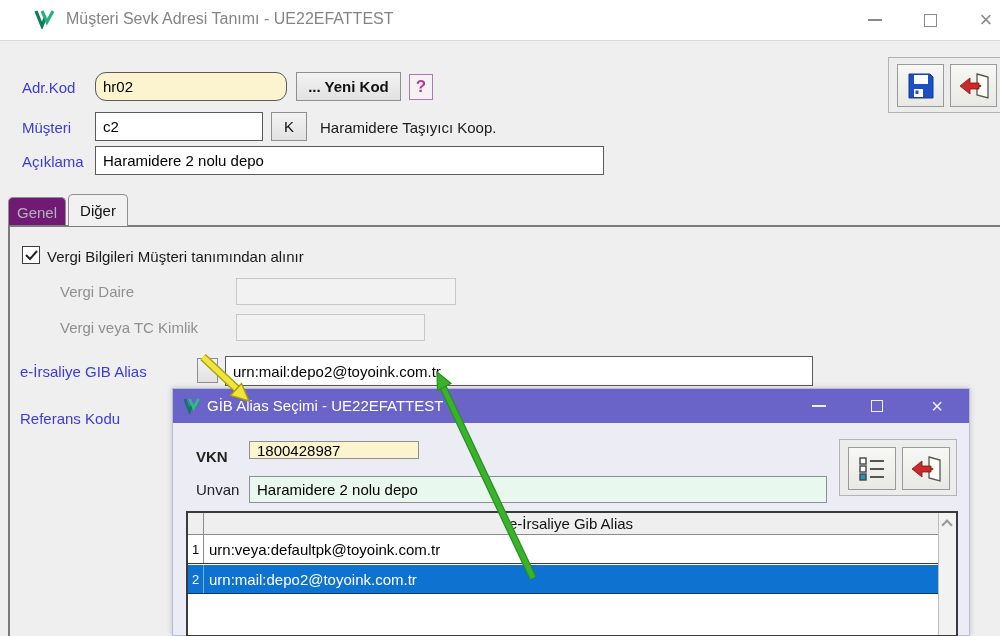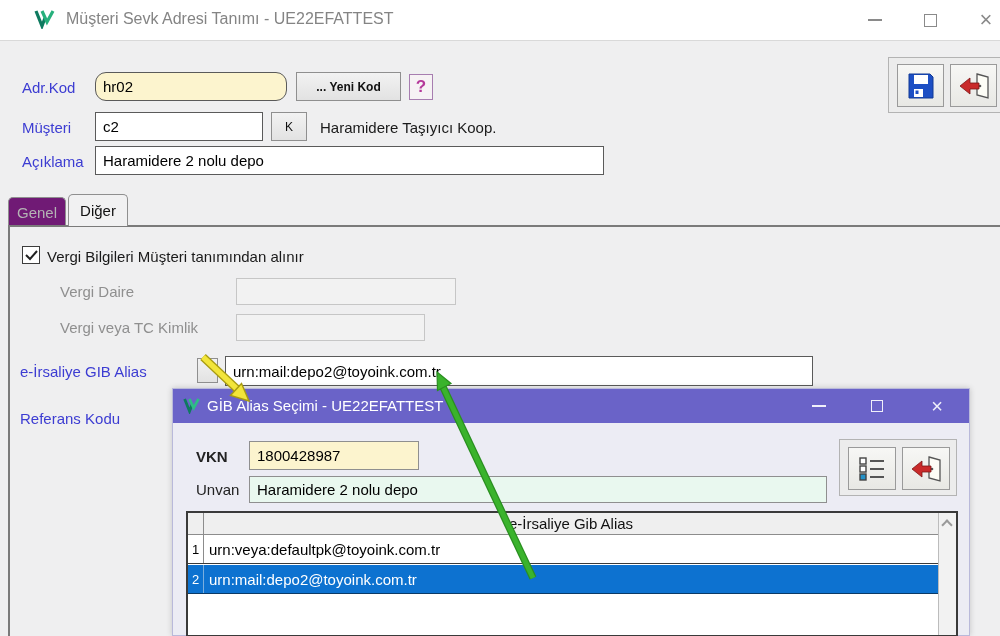--- a/index.html
+++ b/index.html
@@ -27,21 +27,21 @@
   .lbl-black { position:absolute; color:#1a1a1a; font-size:15px; }
   input.fld {
     position:absolute; font-family:"Liberation Sans", sans-serif; font-size:15px;
     border:1px solid #5a5a5a; padding:0 7px; color:#000; background:#fff; outline:none;
   }
   input.fld-yellow { background:#fcf4ce; }
   input.fld-disabled { background:#f2f2f2; border:1px solid #c6c6c6; }
   .btn {
     position:absolute; display:flex; align-items:center; justify-content:center;
     background:linear-gradient(#f2f2f2,#e2e2e2); border:1px solid #8f8f8f;
-    font-size:12px; color:#111; cursor:default;
+    font-size:15px; color:#111; cursor:default;
   }
   .btn-help { border:1px solid #a77db0; color:#b5399a; font-weight:bold; background:#f6f2f4; font-size:17px; }
 
   
   .tab {
     position:absolute; display:flex; align-items:center; justify-content:center;
     border:1px solid #8f8f8f; border-bottom:none; border-radius:5px 5px 0 0;
     background:#701a75; font-size:15px;
   }
   .tab-inactive { color:#b4b4b4; }
@@ -184,21 +184,21 @@
         </div>
       <div class="dwinctl" style="left:680px;">
           <span class="dmax"></span>
         </div>
       <div class="dwinctl" style="left:740px;">
           <span class="dclose">×</span>
         </div>
     </div>
 
     <span class="lbl-black" style="left:23px; top:59px; font-weight:bold; color:#222;">VKN</span>
-    <input class="fld fld-yellow" style="left: 76px; top: 52px; width: 170px; height: 29px; border-color: rgb(143, 143, 143);" value="1800428987">
+    <input class="fld fld-yellow" style="left: 76px; top: 52px; width: 170px; height: 18px; border-color: rgb(143, 143, 143);" value="1800428987">
 
     <span class="lbl-black" style="left:23px; top:92px; color:#222;">Unvan</span>
     <input class="fld" style="left: 76px; top: 87px; width: 578px; height: 27px; background: rgb(233, 248, 239); border-color: rgb(143, 143, 143);" value="Haramidere 2 nolu depo">
 
     <div class="btn-group" style="left:666px; top:50px; width:118px; height:57px;">
       <div class="icon-btn" style="left:8px; top:7px; width:48px; height:43px;">
         <svg width="28" height="26" viewBox="0 0 28 26">
           <rect x="2" y="2" width="6" height="6" fill="#fff" stroke="#444" stroke-width="1.4"></rect>
           <rect x="2" y="10" width="6" height="6" fill="#fff" stroke="#444" stroke-width="1.4"></rect>
           <rect x="2" y="18" width="6" height="6" fill="#2492c8" stroke="#444" stroke-width="1.4"></rect>

